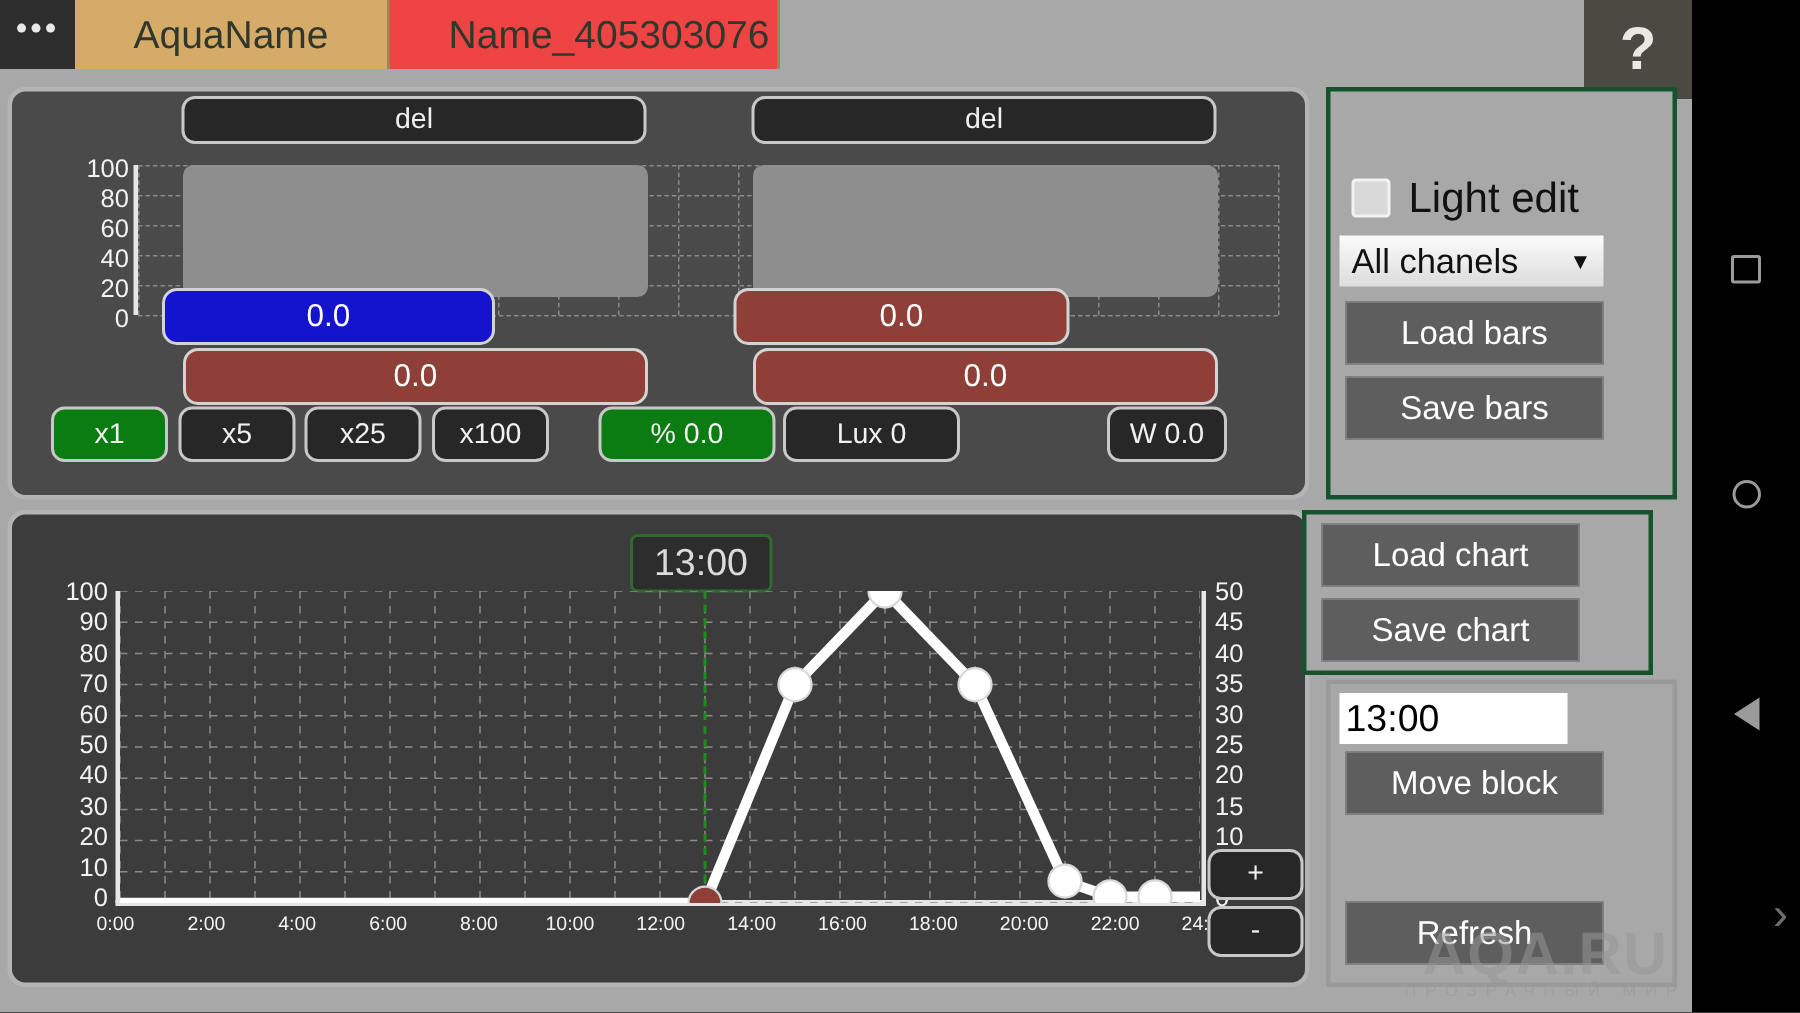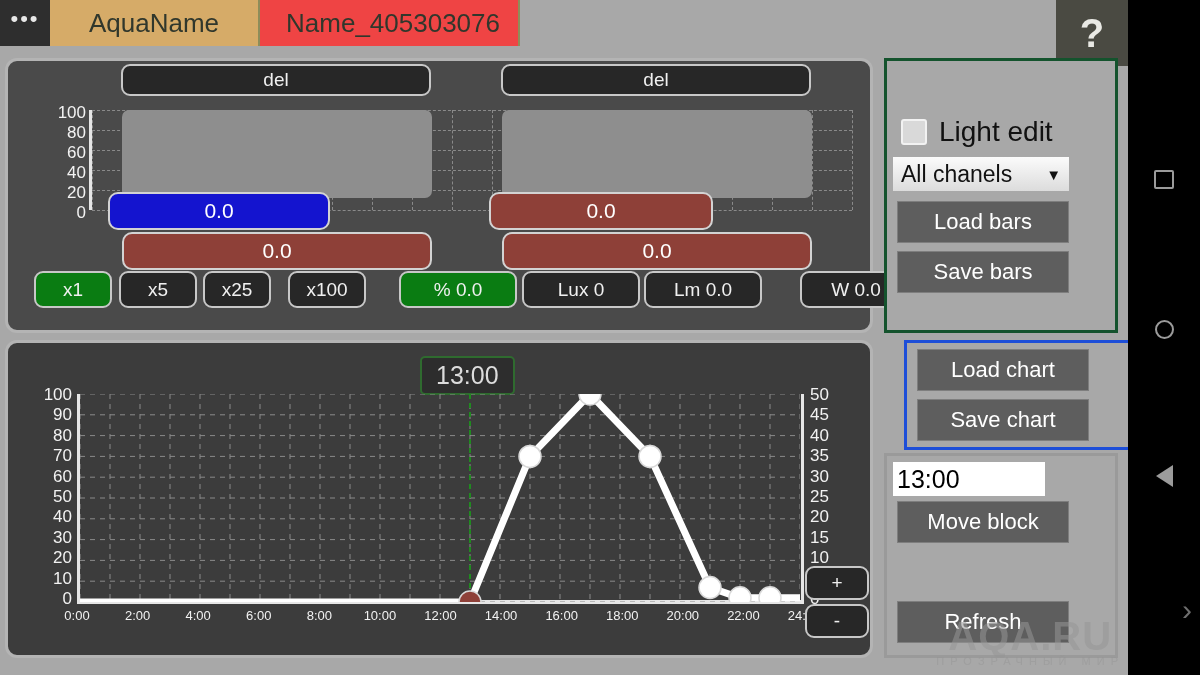--- a/index.html
+++ b/index.html
@@ -24,21 +24,21 @@
   }
   .tb-dots {
     width: 50px; background: #2e2e2e;
     display: flex; align-items: center; justify-content: center;
     color: #e8e8e8; font-size: 22px; letter-spacing: 2px;
     padding-bottom: 8px; line-height: 0.4;
   }
   .tb-tab {
     display: flex; align-items: center; justify-content: center;
     font-size: 26px; color: #30372c;
-    padding: 0 18px;
+    padding: 0 5px;
     border-right: 2px solid #8d8d5a;
   }
   .tb-tab.orange { background: #d6ab68; min-width: 210px; }
   .tb-tab.green  { background: #ef4444; min-width: 260px; justify-content: flex-end; }
   .tb-spacer { flex: 1; background: #a8a8a8; }
   .tb-help {
     position: absolute; right: 72px; top: 0;
     width: 72px; height: 66px;
     background: #4a4a42;
     color: #e9e9e4; font-size: 40px; font-weight: bold;
@@ -168,26 +168,26 @@
   .vbar.red  { background: #8e4038; }
   .vb-a { left: 108px; top: 192px; width: 222px; }
   .vb-b { left: 122px; top: 232px; width: 310px; }
   .vb-c { left: 489px; top: 192px; width: 224px; }
   .vb-d { left: 502px; top: 232px; width: 310px; }
 
   
   .mrow { position: absolute; top: 271px; height: 37px; }
   .m1 { left: 34px;  width: 78px; }
   .m2 { left: 119px; width: 78px; }
-  .m3 { left: 203px; width: 68px; }
+  .m3 { left: 203px; width: 78px; }
   .m4 { left: 288px; width: 78px; }
   .m5 { left: 399px; width: 118px; }
   .m6 { left: 522px; width: 118px; }
   .m7 { left: 644px; width: 118px; }
-  .m8 { left: 800px; width: 112px; }
+  .m8 { left: 738px; width: 80px; }
 
   
   .chart-area {
     position: absolute; left: 80px; top: 394px;
     width: 720px; height: 208px;
   }
   .chart-ylabels {
     position: absolute; left: 28px; top: 385px;
     width: 44px; height: 224px;
     color: #f2f2f2; font-size: 17px;
@@ -235,23 +235,23 @@
   .pm-plus  { top: 566px; }
   .pm-minus { top: 604px; }
 
   
   .side-top {
     position: absolute; left: 884px; top: 58px;
     width: 234px; height: 275px;
     background: #a8a8a8; border: 3px solid #14532d;
   }
   .side-mid {
-    position: absolute; left: 904px; top: 340px;
+    position: absolute; left: 868px; top: 340px;
     width: 234px; height: 110px;
-    background: #a8a8a8; border: 3px solid #1d4ed8;
+    background: #a8a8a8; border: 3px solid #14532d;
   }
   .side-bot {
     position: absolute; left: 884px; top: 453px;
     width: 234px; height: 205px;
     background: #a8a8a8; border: 3px solid #9a9a9a;
   }
   .chk-row {
     position: absolute; left: 14px; top: 55px;
     display: flex; align-items: center; gap: 12px;
   }
@@ -374,23 +374,20 @@
     <span>x25</span>
     </div>
   <div class="dk mrow m4">
     <span>x100</span>
     </div>
   <div class="dk green mrow m5">
     <span>% 0.0</span>
     </div>
   <div class="dk mrow m6">
     <span>Lux 0</span>
-    </div>
-  <div class="dk mrow m7">
-    <span>Lm 0.0</span>
     </div>
   <div class="dk mrow m8">
     <span>W 0.0</span>
     </div>
 
   <div class="panel-chart"></div>
 
   <div class="timebadge">
     <span>13:00</span>
   </div>

